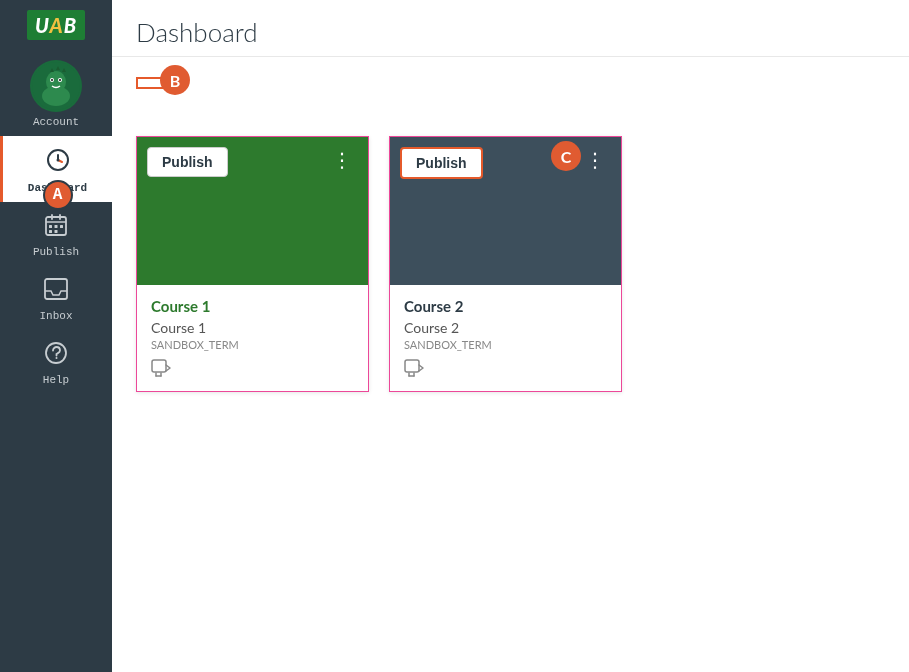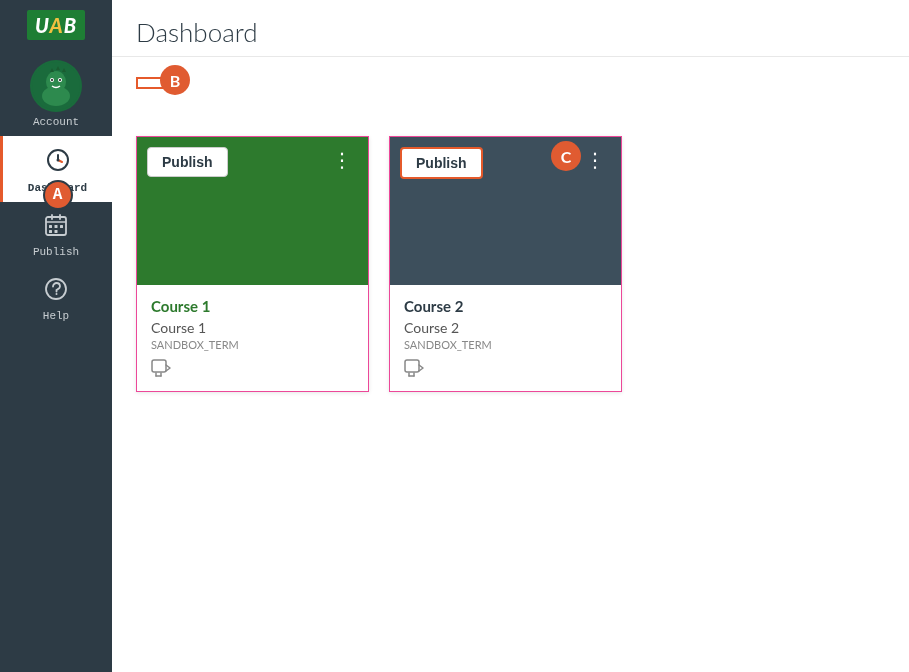--- a/index.html
+++ b/index.html
@@ -280,20 +280,29 @@
         <rect x="4" y="11" width="3" height="3" rx="0.5" fill="#c7cdd1"></rect>
         <rect x="9.5" y="11" width="3" height="3" rx="0.5" fill="#c7cdd1"></rect>
         <rect x="15" y="11" width="3" height="3" rx="0.5" fill="#c7cdd1"></rect>
         <rect x="4" y="16" width="3" height="3" rx="0.5" fill="#c7cdd1"></rect>
         <rect x="9.5" y="16" width="3" height="3" rx="0.5" fill="#c7cdd1"></rect>
       </svg>
     </span>
     <span class="label">Publish</span>
   </div>
 
+  <div class="sidebar-item">
+    <span class="icon">
+      <svg width="24" height="22" viewBox="0 0 24 22" fill="none">
+        <rect x="1" y="1" width="22" height="20" rx="2" stroke="#c7cdd1" stroke-width="1.8" fill="none"></rect>
+        <path d="M1 13 H7 L9 17 H15 L17 13 H23" stroke="#c7cdd1" stroke-width="1.5" fill="none"></path>
+      </svg>
+    </span>
+    <span class="label">Inbox</span>
+  </div>
 
   <div class="sidebar-item">
     <span class="icon">
       <svg width="22" height="22" viewBox="0 0 22 22" fill="none">
         <circle cx="11" cy="11" r="10" stroke="#c7cdd1" stroke-width="1.8" fill="none"></circle>
         <path d="M8 8.5 C8 6.5 10 5 11.5 5 C13.5 5 15 6.5 15 8.5 C15 10.5 13 11 11.5 12 L11.5 13.5" stroke="#c7cdd1" stroke-width="1.8" stroke-linecap="round" fill="none"></path>
         <circle cx="11.5" cy="16" r="1" fill="#c7cdd1"></circle>
       </svg>
     </span>
     <span class="label">Help</span>

